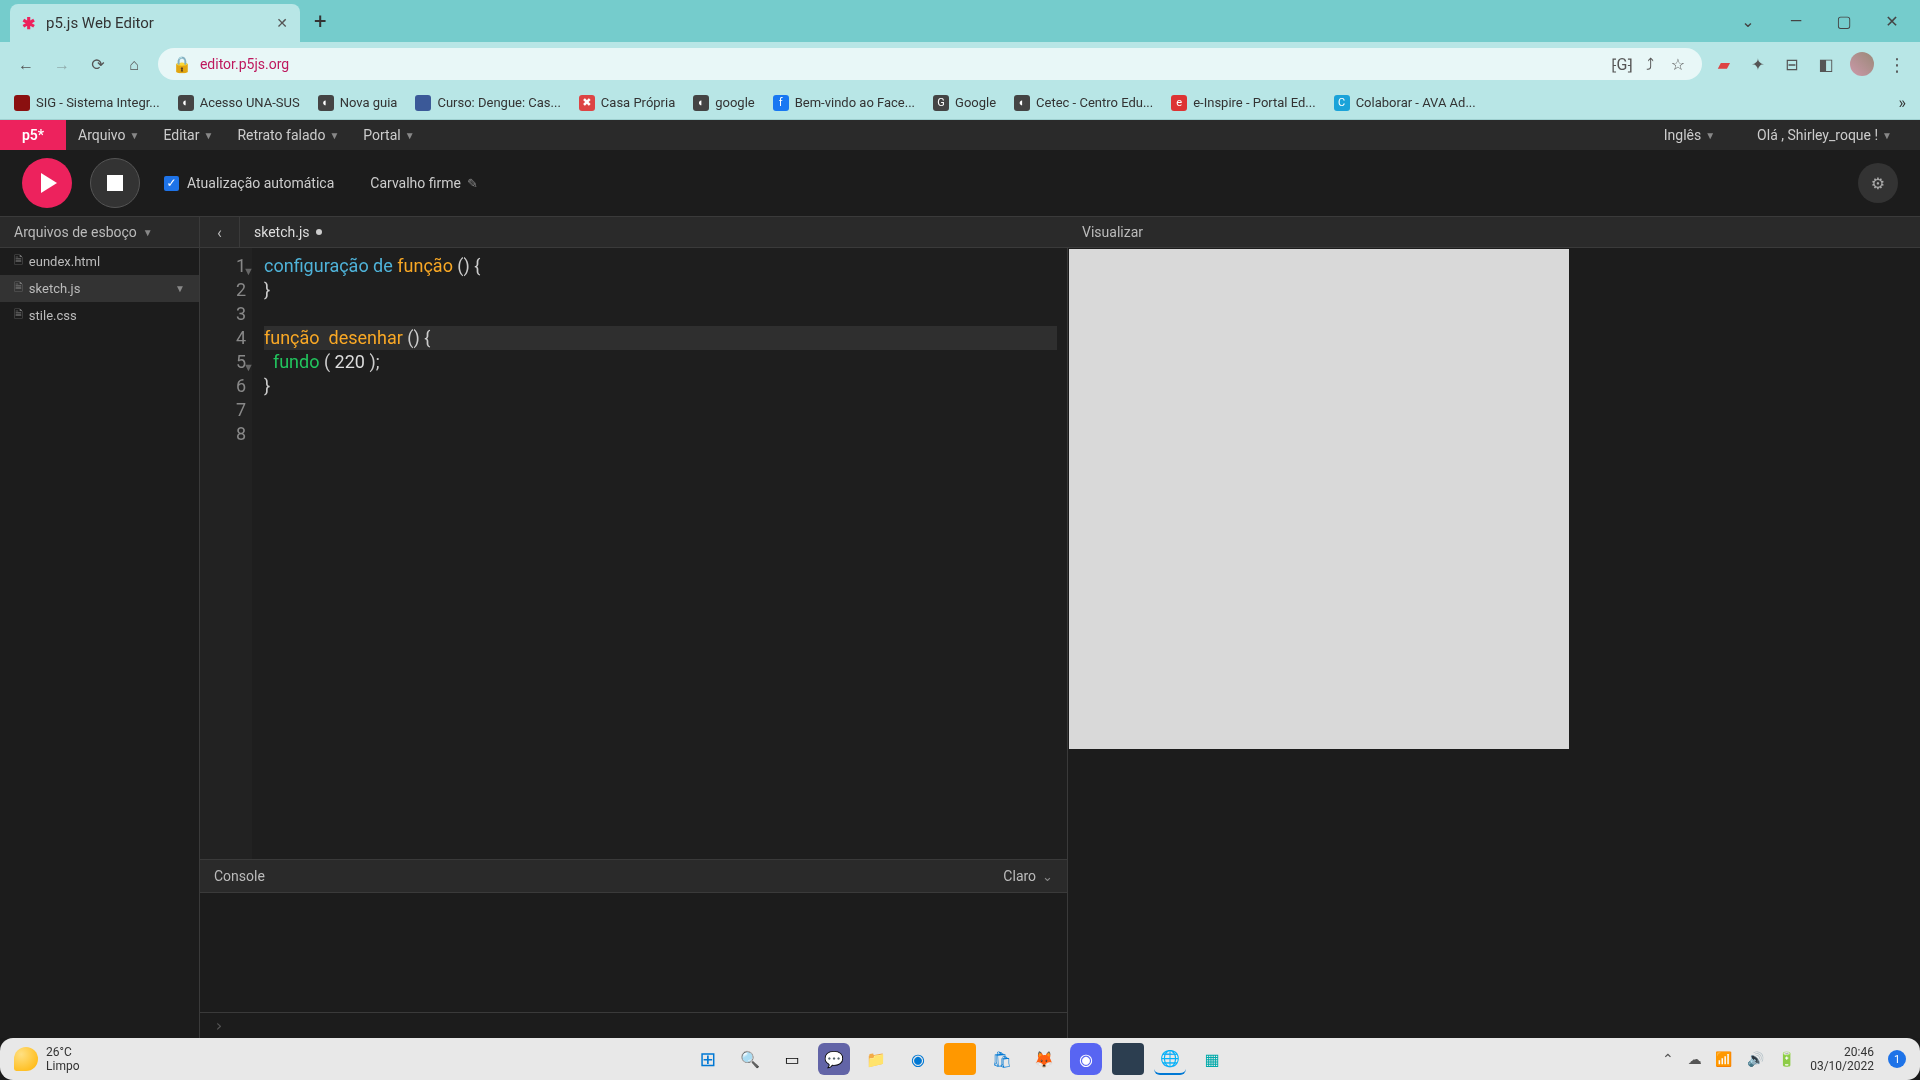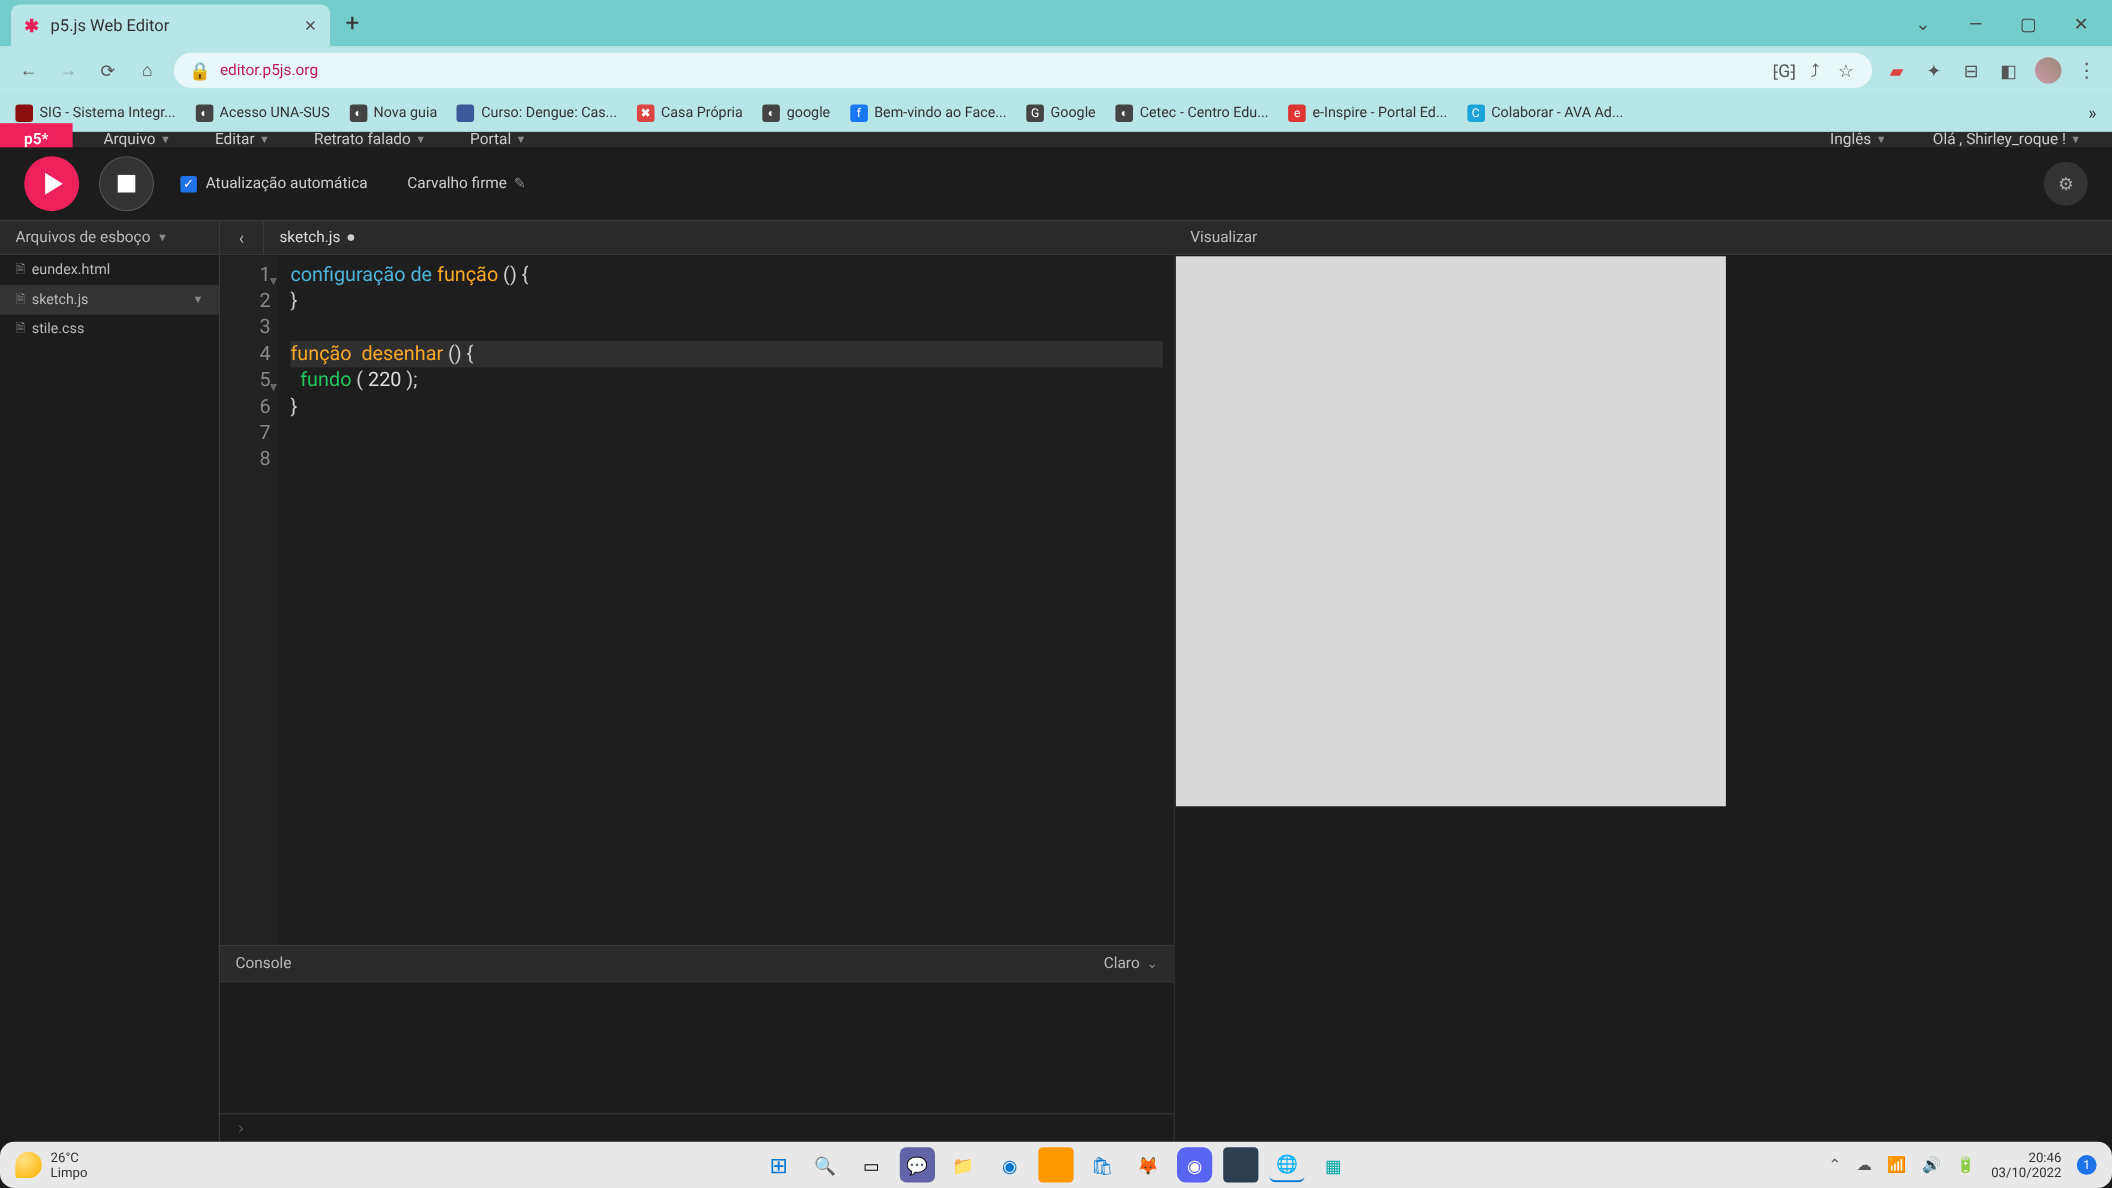--- a/index.html
+++ b/index.html
@@ -23,21 +23,21 @@
 .addr-right { display:flex; gap:14px; align-items:center;}
 .avatar-img { width: 24px; height:24px; border-radius:50%; background: linear-gradient(45deg,#c9a,#987); }
 .menu-dots { font-size:18px; color:#555;}
 .bookmarks-bar { height: 34px; background: #b8e6e6; display:flex; align-items:center; padding: 0 14px; gap: 18px; border-bottom: 1px solid #9fd0d0; }
 .bookmark { display:flex; align-items:flex-start; gap:6px; font-size:13px; color:#333; }
 .bm-icon { width:16px; height:16px; border-radius:3px; display:flex; align-items:center; justify-content:center; font-size:11px; }
 .bm-more { margin-left:auto; font-size:16px; color:#333; }
 
 
 .p5-app { position:absolute; top:120px; left:0; right:0; bottom:42px; background:#1c1c1c; display:flex; flex-direction:column; }
-.p5-menubar { height:14px; background:#2a2a2a; display:flex; align-items:center; padding:0 0 0 0; gap:16px; }
+.p5-menubar { height:30px; background:#2a2a2a; display:flex; align-items:center; padding:0 0 0 0; gap:0; }
 .p5-logo { width:66px; height:30px; background:#ed225d; color:#fff; font-weight:600; font-size:14px; display:flex; align-items:center; justify-content:center; }
 .menu-item { color:#ccc; font-size:14px; padding:0 12px; display:flex; align-items:center; gap:4px; height:100%; }
 .caret-dn { font-size:10px; color:#888;}
 .menu-right { margin-left:auto; display:flex; gap:18px; padding-right:16px;}
 .p5-toolbar { height:66px; display:flex; align-items:center; padding:0 22px; gap:18px; background:#1c1c1c; }
 .play-btn { width:50px; height:50px; border-radius:50%; background:#ed225d; display:flex; align-items:center; justify-content:center; }
 .play-tri { width:0; height:0; border-left:16px solid #fff; border-top:10px solid transparent; border-bottom:10px solid transparent; margin-left:4px;}
 .stop-btn { width:50px; height:50px; border-radius:50%; background:#333; border:1px solid #555; display:flex; align-items:center; justify-content:center;}
 .stop-sq { width:16px; height:16px; background:#fff;}
 .auto-refresh { display:flex; align-items:center; gap:8px; color:#ccc; font-size:14px; margin-left:6px;}

